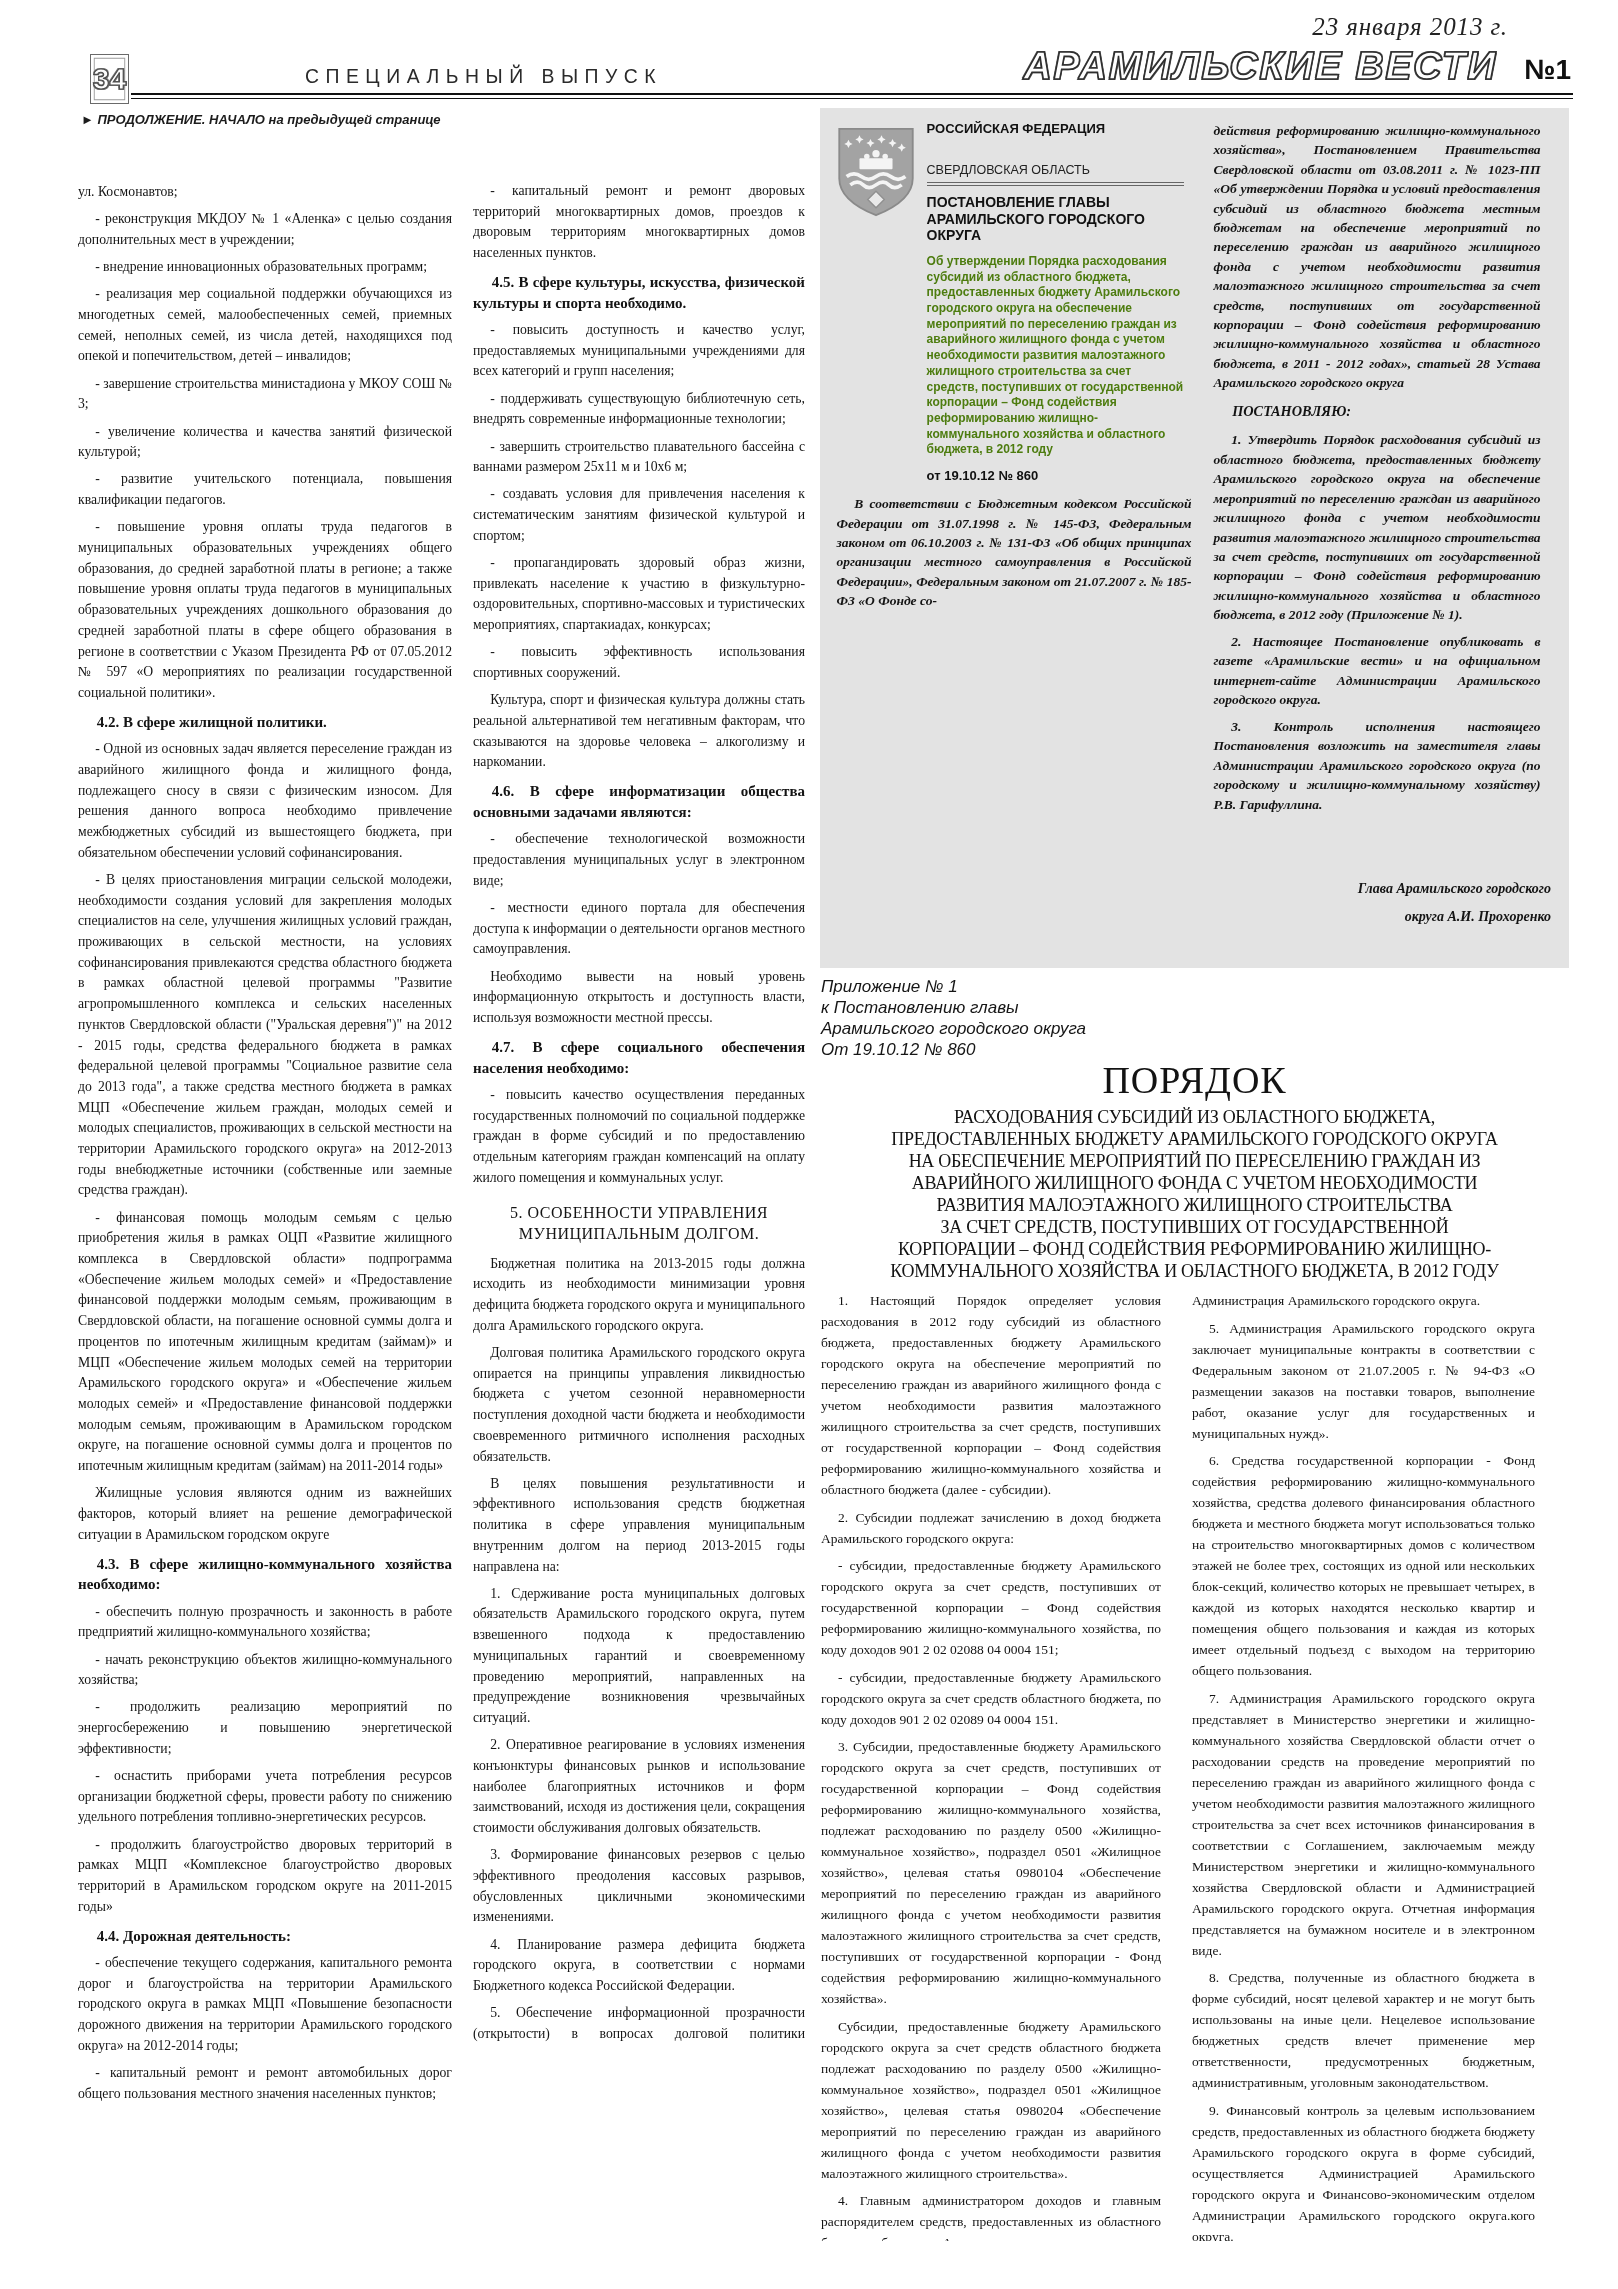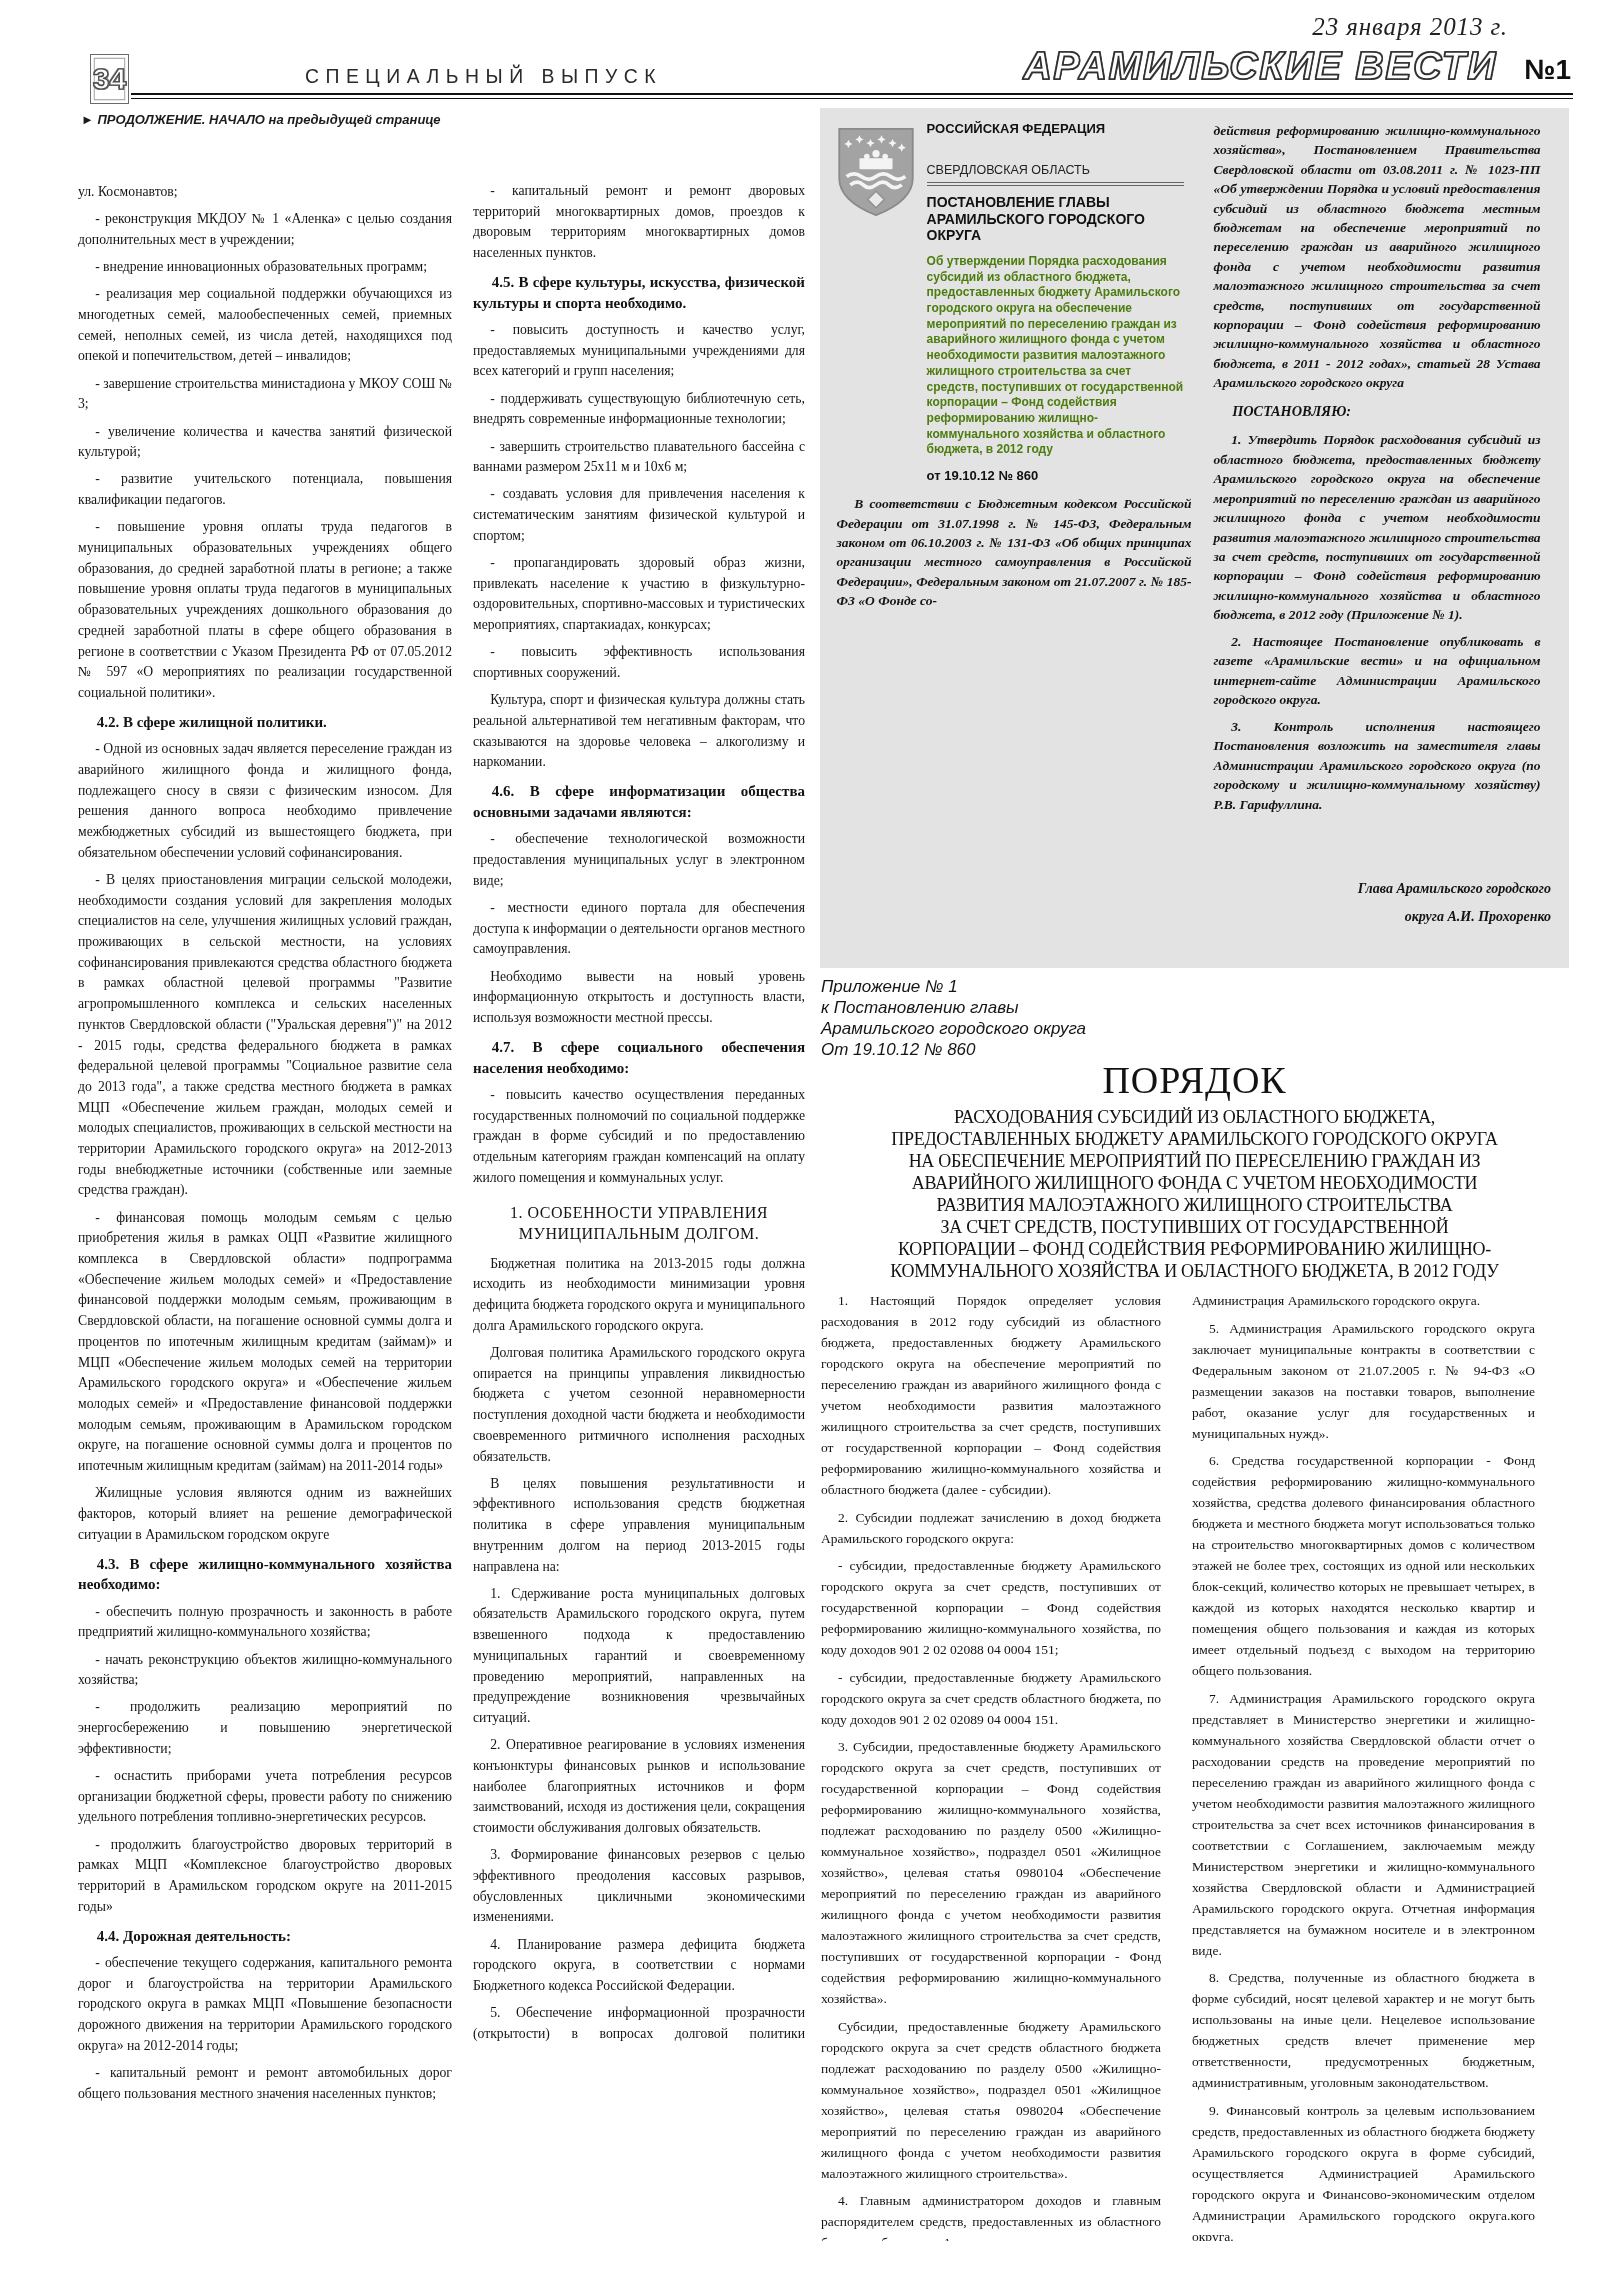--- a/index.html
+++ b/index.html
@@ -114,21 +114,21 @@
       <p>- создавать условия для привлечения населения к систематическим занятиям физической культурой и спортом;</p>
       <p>- пропагандировать здоровый образ жизни, привлекать население к участию в физкультурно-оздоровительных, спортивно-массовых и туристических мероприятиях, спартакиадах, конкурсах;</p>
       <p>- повысить эффективность использования спортивных сооружений.</p>
       <p>Культура, спорт и физическая культура должны стать реальной альтернативой тем негативным факторам, что сказываются на здоровье человека – алкоголизму и наркомании.</p>
       <p class="h">4.6. В сфере информатизации общества основными задачами являются:</p>
       <p>- обеспечение технологической возможности предоставления муниципальных услуг в электронном виде;</p>
       <p>- местности единого портала для обеспечения доступа к информации о деятельности органов местного самоуправления.</p>
       <p>Необходимо вывести на новый уровень информационную открытость и доступность власти, используя возможности местной прессы.</p>
       <p class="h">4.7. В сфере социального обеспечения населения необходимо:</p>
       <p>- повысить качество осуществления переданных государственных полномочий по социальной поддержке граждан в форме субсидий и по предоставлению отдельным категориям граждан компенсаций на оплату жилого помещения и коммунальных услуг.</p>
-      <p class="hc">1. ОСОБЕННОСТИ УПРАВЛЕНИЯ МУНИЦИПАЛЬНЫМ ДОЛГОМ.</p>
+      <p class="hc">5. ОСОБЕННОСТИ УПРАВЛЕНИЯ МУНИЦИПАЛЬНЫМ ДОЛГОМ.</p>
       <p>Бюджетная политика на 2013-2015 годы должна исходить из необходимости минимизации уровня дефицита бюджета городского округа и муниципального долга Арамильского городского округа.</p>
       <p>Долговая политика Арамильского городского округа опирается на принципы управления ликвидностью бюджета с учетом сезонной неравномерности поступления доходной части бюджета и необходимости своевременного ритмичного исполнения расходных обязательств.</p>
       <p>В целях повышения результативности и эффективного использования средств бюджетная политика в сфере управления муниципальным внутренним долгом на период 2013-2015 годы направлена на:</p>
       <p>1. Сдерживание роста муниципальных долговых обязательств Арамильского городского округа, путем взвешенного подхода к предоставлению муниципальных гарантий и своевременному проведению мероприятий, направленных на предупреждение возникновения чрезвычайных ситуаций.</p>
       <p>2. Оперативное реагирование в условиях изменения конъюнктуры финансовых рынков и использование наиболее благоприятных источников и форм заимствований, исходя из достижения цели, сокращения стоимости обслуживания долговых обязательств.</p>
       <p>3. Формирование финансовых резервов с целью эффективного преодоления кассовых разрывов, обусловленных цикличными экономическими изменениями.</p>
       <p>4. Планирование размера дефицита бюджета городского округа, в соответствии с нормами Бюджетного кодекса Российской Федерации.</p>
       <p>5. Обеспечение информационной прозрачности (открытости) в вопросах долговой политики Арамильского городского округа.</p>
     </div>
 

